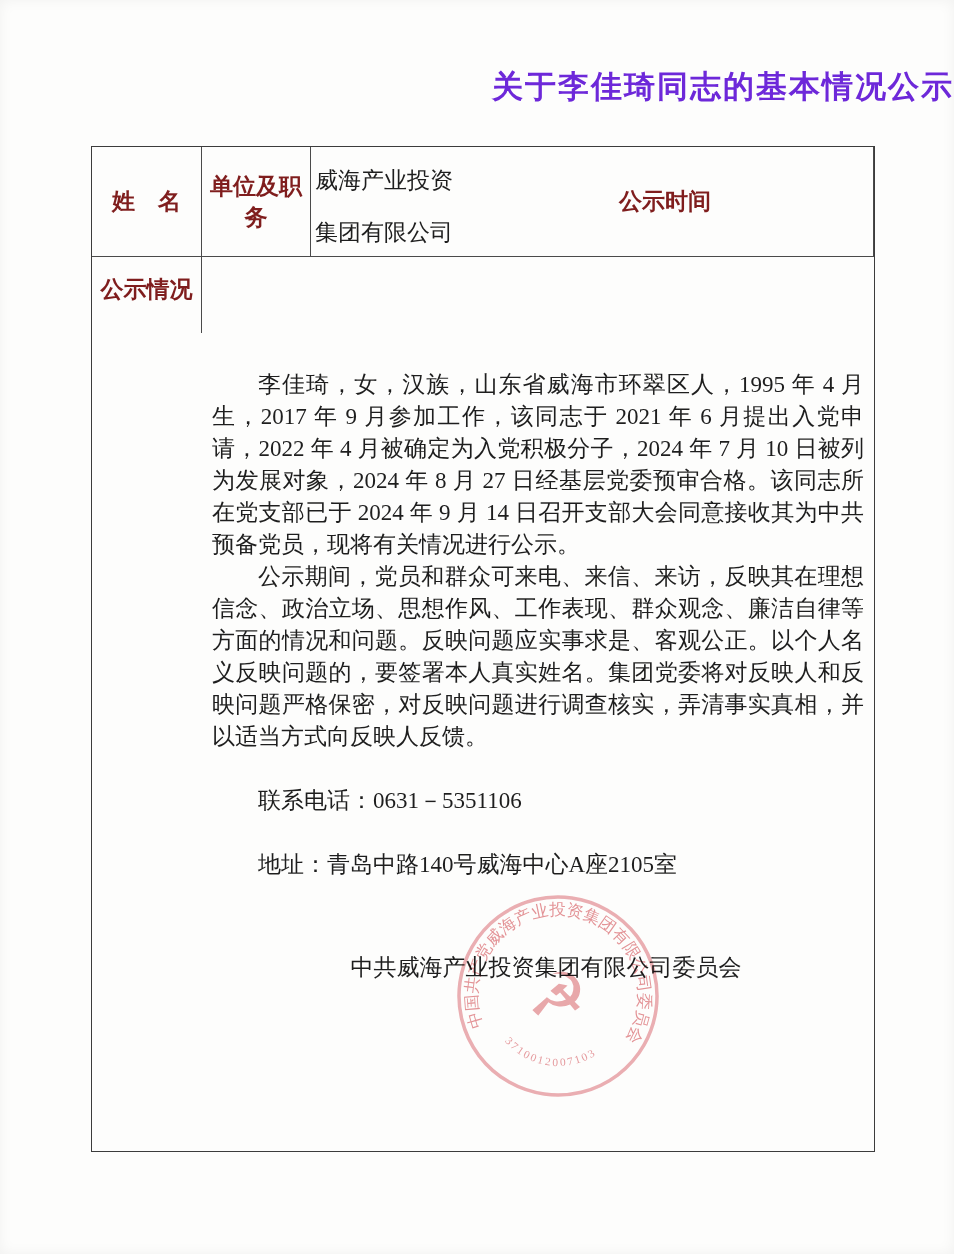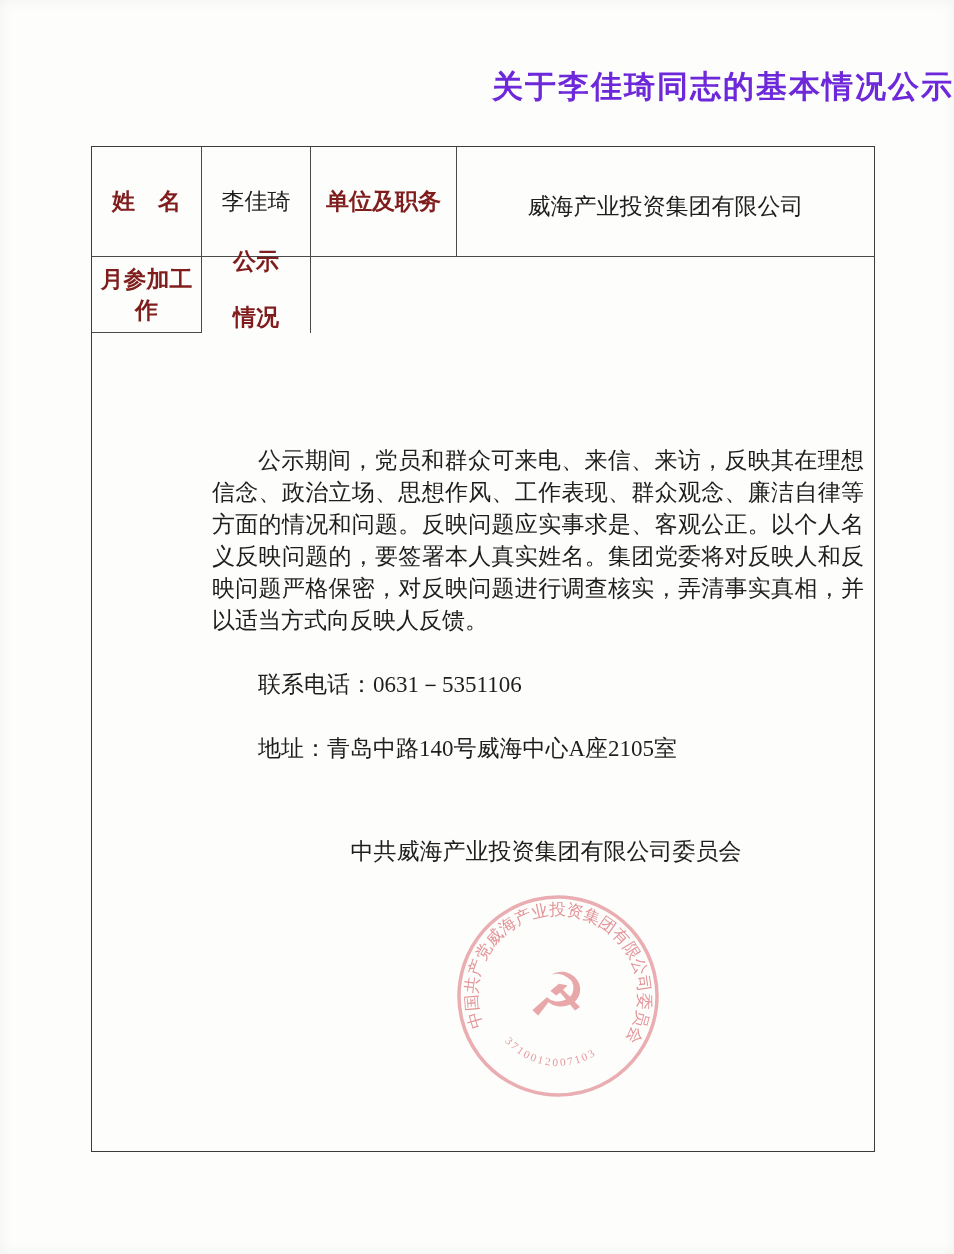--- a/index.html
+++ b/index.html
@@ -41,21 +41,21 @@
     font-family:"Liberation Sans","DejaVu Sans",sans-serif;
     font-weight:bold; font-size:23px; color:#7f1d1d;
   }
   .serif {
     font-family:"Liberation Serif","DejaVu Serif",serif;
     font-size:23px; color:#1e1e1e;
   }
   .unit-cell { justify-content:center; padding-top:10px; }
   .unit-cell div { line-height:52px; }
   .span3 { grid-column: 2 / 5; }
-  .status-label-cell { flex-direction:column; padding-bottom:12px; }
+  .status-label-cell { padding-bottom:12px; }
   .status-label-cell div { line-height:56px; }
   .status-content {
     display:block; text-align:left;
     padding:112px 10px 0 10px;
     font-family:"Liberation Serif","DejaVu Serif",serif;
     font-size:23px; line-height:32px; color:#1e1e1e;
   }
   .status-content p { text-indent:2em; text-align:justify; }
   .contact-block { margin-top:8px; }
   .contact-line { text-indent:2em;margin-top:32px; }
@@ -75,33 +75,33 @@
 </head>
 <body>
 
 <div class="page">
 
   <div class="doc-title">关于李佳琦同志的基本情况公示</div>
 
   <div class="doc-table">
 
     <div class="cell label">姓　名</div>
-    <div class="cell serif">李佳琦</div>
     <div class="cell label">单位及职务</div>
     <div class="cell serif unit-cell last-col">
       <div>威海产业投资集团有限公司</div>
     </div>
 
-    <div class="cell label">月参加工作</div>
+    <div class="cell label">公示时间</div>
 
     <div class="cell label last-row status-label-cell">
       <div>公示</div>
       <div>情况</div>
     </div>
     <div class="cell span3 last-col last-row status-content">
+      <p>李佳琦，女，汉族，山东省威海市环翠区人，1995 年 4 月生，2017 年 9 月参加工作，该同志于 2021 年 6 月提出入党申请，2022 年 4 月被确定为入党积极分子，2024 年 7 月 10 日被列为发展对象，2024 年 8 月 27 日经基层党委预审合格。该同志所在党支部已于 2024 年 9 月 14 日召开支部大会同意接收其为中共预备党员，现将有关情况进行公示。</p>
       <p>公示期间，党员和群众可来电、来信、来访，反映其在理想信念、政治立场、思想作风、工作表现、群众观念、廉洁自律等方面的情况和问题。反映问题应实事求是、客观公正。以个人名义反映问题的，要签署本人真实姓名。集团党委将对反映人和反映问题严格保密，对反映问题进行调查核实，弄清事实真相，并以适当方式向反映人反馈。</p>
       <div class="contact-block">
         <div class="contact-line">联系电话：0631－5351106</div>
         <div class="contact-line">地址：青岛中路140号威海中心A座2105室</div>
       </div>
       <div class="sig-block">
         <div class="sig-line">中共威海产业投资集团有限公司委员会</div>
       </div>
     </div>
   </div>

